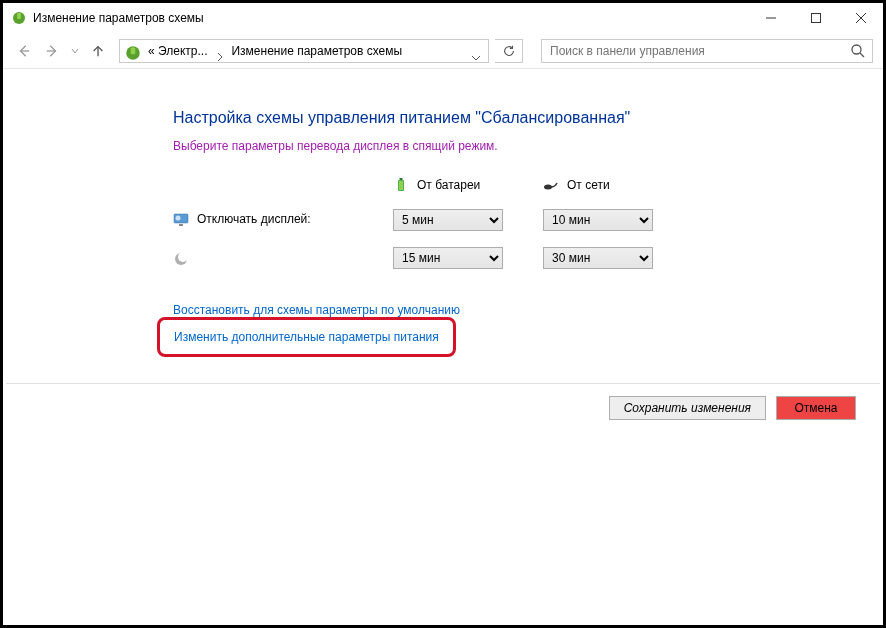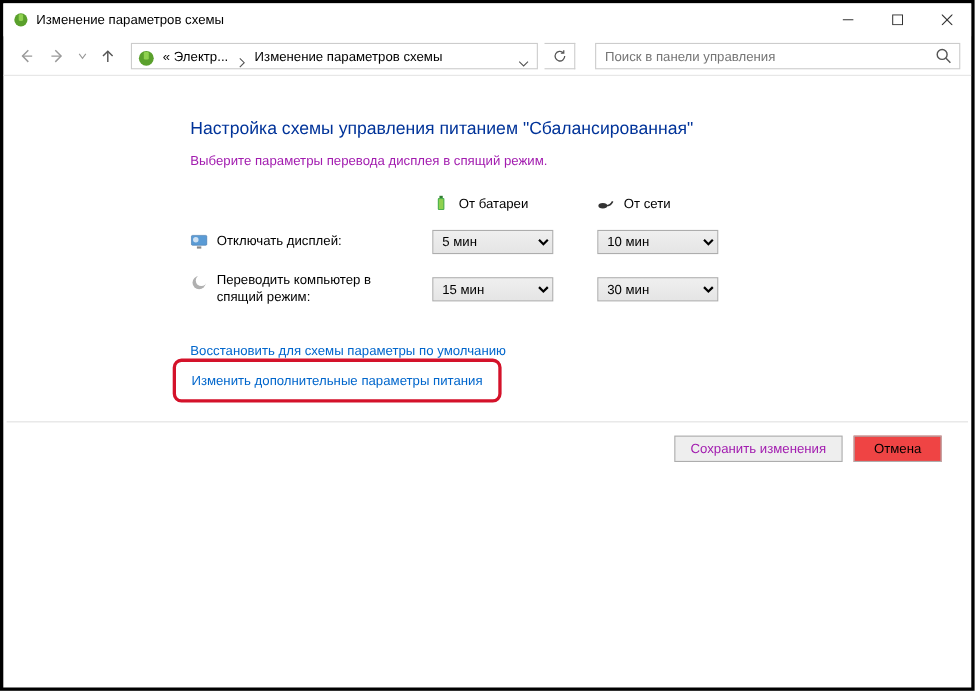--- a/index.html
+++ b/index.html
@@ -199,22 +199,23 @@
     min-width: 150px;
     height: 24px;
     border: 1px solid #adadad;
     background: #e9e9e9;
     font-size: 12px;
     font-family: inherit;
     padding: 0 14px;
     display:flex; align-items:center; justify-content:center;
   }
   .btn.disabled {
-    color: #a21caf;
+    color: #000000;
     background: #eee;
+    font-style: italic;
   }
   .btn.cancel { min-width: 80px; background:#ef4444; }
 
 </style>
 </head>
 <body>
 
 <div class="titlebar">
   <span class="app-icon">
     <svg viewBox="0 0 16 16">
@@ -350,21 +351,20 @@
       <option>10 мин</option>
     </select>
 
     <div class="row-label multi">
       <span class="row-icon">
         <svg viewBox="0 0 16 16">
             <circle cx="8" cy="8" r="6" fill="#b0b0b0"></circle>
             <circle cx="10" cy="6" r="5" fill="#fff"></circle>
           </svg>
       </span>
-      <span class="txt">Переводить компьютер в спящий режим:</span>
     </div>
     <select class="combo">
       <option>15 мин</option>
     </select>
     <select class="combo">
       <option>30 мин</option>
     </select>
   </div>
 
   <div class="links">

